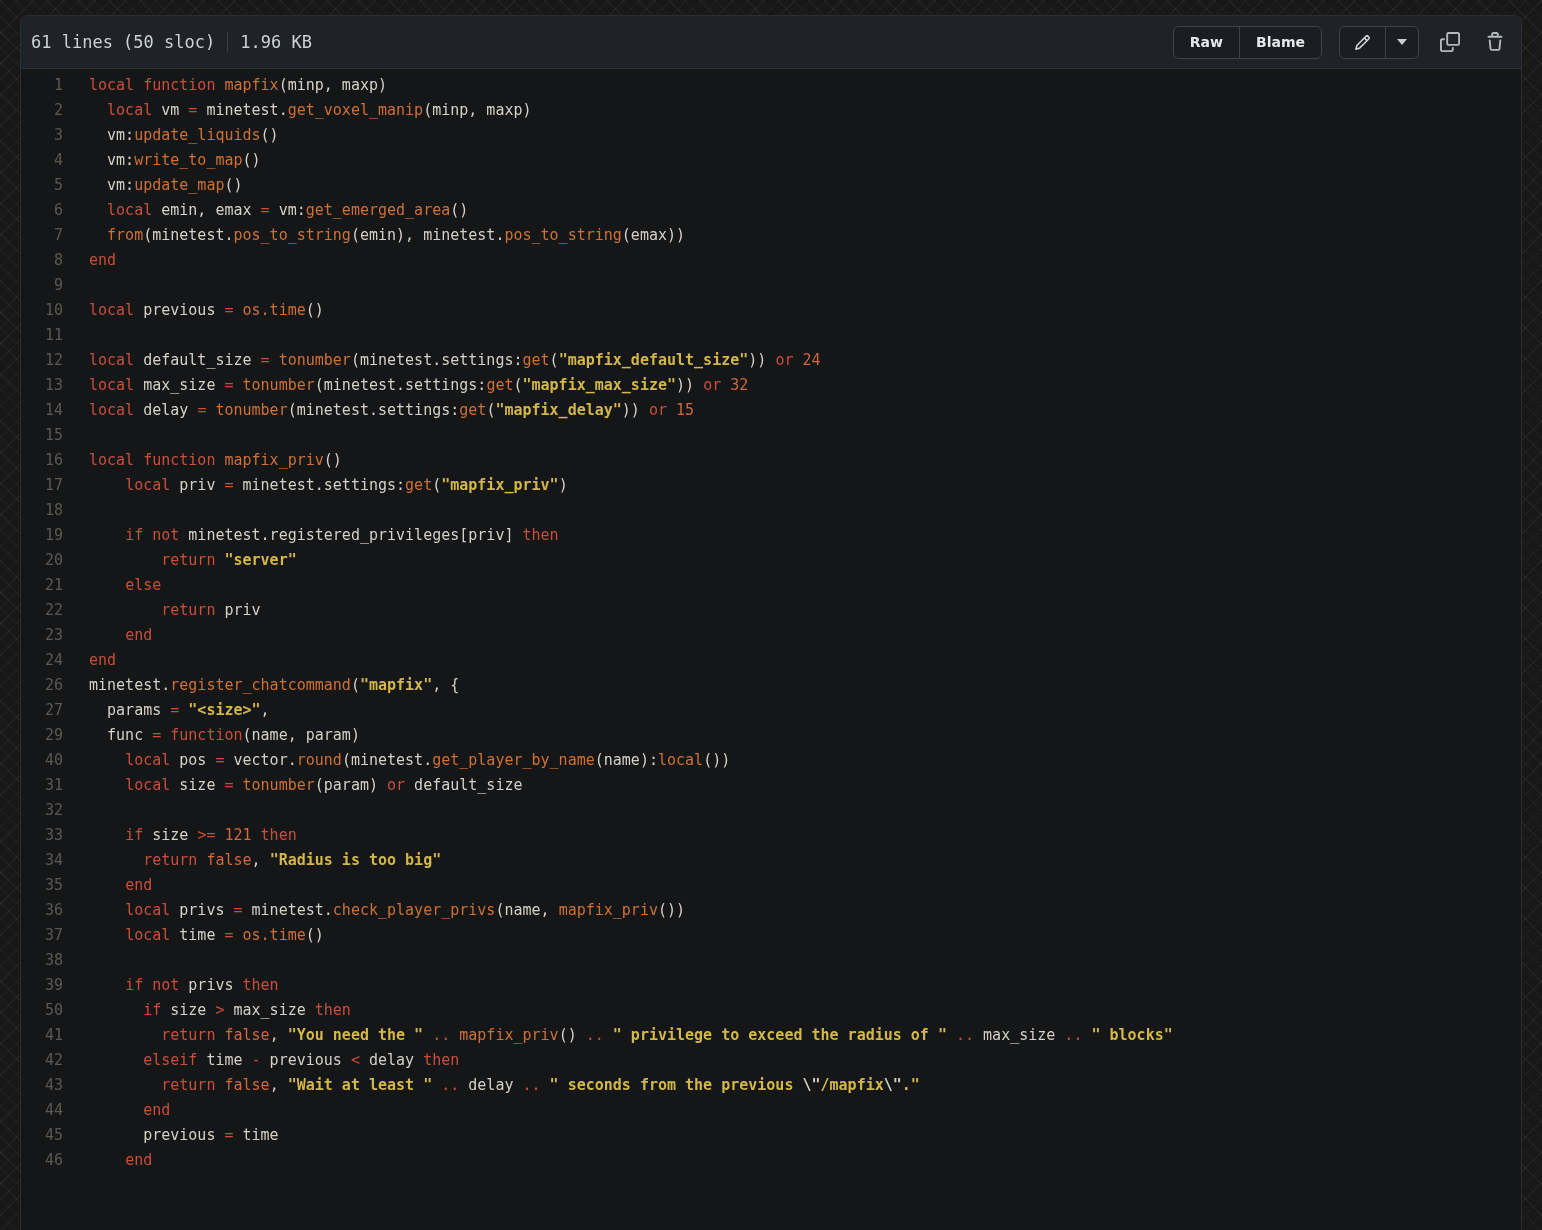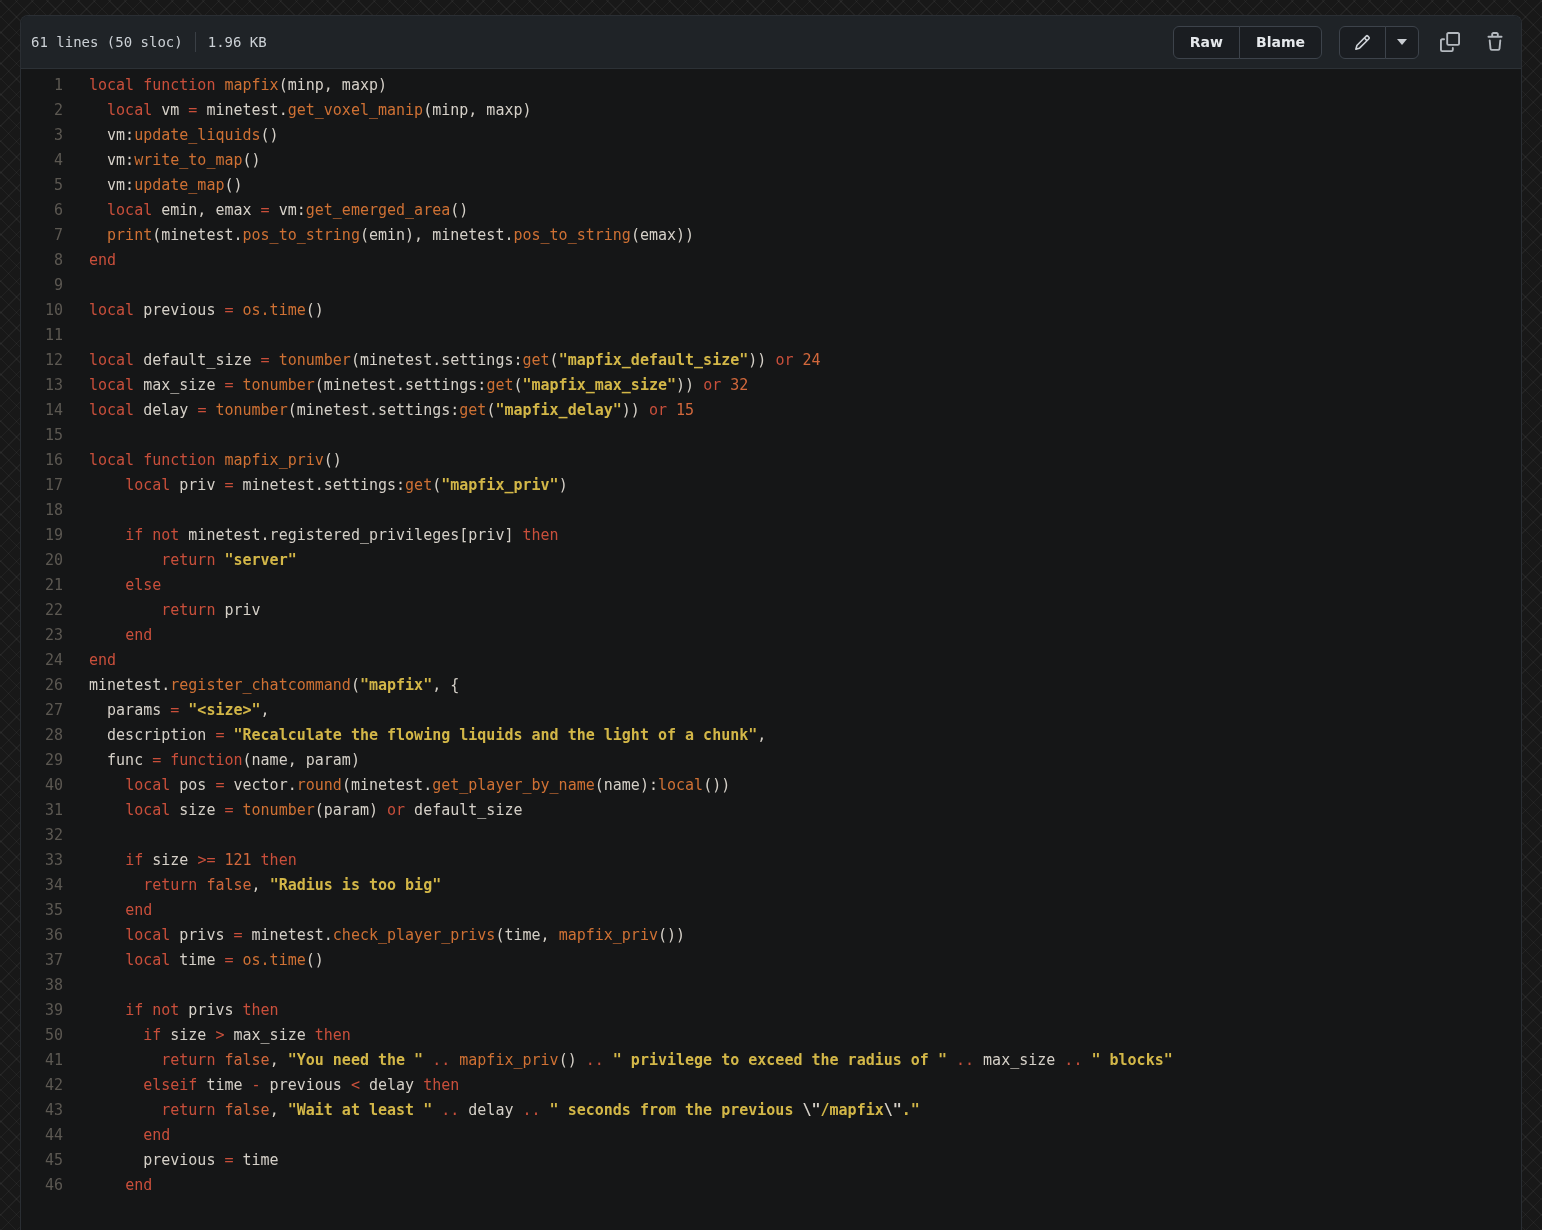--- a/index.html
+++ b/index.html
@@ -18,21 +18,21 @@
     overflow:hidden;
     background:var(--code-bg,#151617);
   }
   .file-header {
     height:53px; background:var(--header-bg,#1f2327);
     border-bottom:1px solid #2c3136;
     display:flex; align-items:center; padding:0 12px 0 10px;
   }
   .file-info {
     display:flex; align-items:center; gap:12px;
-    font-family:"DejaVu Sans Mono", monospace; font-size:14px; color:#ccd1d6;
+    font-family:"DejaVu Sans Mono", monospace; font-size:17px; color:#ccd1d6;
   }
   .info-divider { width:1px; height:20px; background:#3a3f45; }
   .header-actions { margin-left:auto; display:flex; align-items:center; gap:17px; }
   .btn-group { display:flex; }
   .btn {
     height:33px; background:var(--button-bg,#1a1d21);
     border:1px solid var(--button-border,#3d434b);
     color:#e6e9ec; font-family:"DejaVu Sans", sans-serif; font-size:14px; font-weight:600;
     padding:0 16px; cursor:pointer; display:flex; align-items:center; justify-content:center;
   }
@@ -110,49 +110,48 @@
       </button>
     </div>
   </div>
   <div class="code-body" id="code-body">
       <div class="row"><span class="ln">1</span><span class="cd"><span class="k">local function </span><span class="f">mapfix</span><span>(minp, maxp)</span></span></div>
       <div class="row"><span class="ln">2</span><span class="cd"><span>	</span><span class="k">local</span><span> vm </span><span class="k">=</span><span> minetest.</span><span class="f">get_voxel_manip</span><span>(minp, maxp)</span></span></div>
       <div class="row"><span class="ln">3</span><span class="cd"><span>	vm:</span><span class="f">update_liquids</span><span>()</span></span></div>
       <div class="row"><span class="ln">4</span><span class="cd"><span>	vm:</span><span class="f">write_to_map</span><span>()</span></span></div>
       <div class="row"><span class="ln">5</span><span class="cd"><span>	vm:</span><span class="f">update_map</span><span>()</span></span></div>
       <div class="row"><span class="ln">6</span><span class="cd"><span>	</span><span class="k">local</span><span> emin, emax </span><span class="k">=</span><span> vm:</span><span class="f">get_emerged_area</span><span>()</span></span></div>
-      <div class="row"><span class="ln">7</span><span class="cd"><span>	</span><span class="f">print</span><span>(minetest.</span><span class="f">pos_to_string</span><span>(emin), minetest.</span><span class="f">pos_to_string</span><span>(emax))</span></span></div>
+      <div class="row"><span class="ln">7</span><span class="cd"><span>	</span><span class="f">from</span><span>(minetest.</span><span class="f">pos_to_string</span><span>(emin), minetest.</span><span class="f">pos_to_string</span><span>(emax))</span></span></div>
       <div class="row"><span class="ln">8</span><span class="cd"><span class="k">end</span></span></div>
       <div class="row"><span class="ln">9</span><span class="cd"></span></div>
       <div class="row"><span class="ln">10</span><span class="cd"><span class="k">local</span><span> previous </span><span class="k">=</span><span> </span><span class="f">os.time</span><span>()</span></span></div>
       <div class="row"><span class="ln">11</span><span class="cd"></span></div>
       <div class="row"><span class="ln">12</span><span class="cd"><span class="k">local</span><span> default_size </span><span class="k">=</span><span> </span><span class="f">tonumber</span><span>(minetest.settings:</span><span class="f">get</span><span>(</span><span class="s">"mapfix_default_size"</span><span>)) </span><span class="k">or</span><span> </span><span class="n">24</span></span></div>
       <div class="row"><span class="ln">13</span><span class="cd"><span class="k">local</span><span> max_size </span><span class="k">=</span><span> </span><span class="f">tonumber</span><span>(minetest.settings:</span><span class="f">get</span><span>(</span><span class="s">"mapfix_max_size"</span><span>)) </span><span class="k">or</span><span> </span><span class="n">32</span></span></div>
       <div class="row"><span class="ln">14</span><span class="cd"><span class="k">local</span><span> delay </span><span class="k">=</span><span> </span><span class="f">tonumber</span><span>(minetest.settings:</span><span class="f">get</span><span>(</span><span class="s">"mapfix_delay"</span><span>)) </span><span class="k">or</span><span> </span><span class="n">15</span></span></div>
       <div class="row"><span class="ln">15</span><span class="cd"></span></div>
       <div class="row"><span class="ln">16</span><span class="cd"><span class="k">local function </span><span class="f">mapfix_priv</span><span>()</span></span></div>
       <div class="row"><span class="ln">17</span><span class="cd"><span>    </span><span class="k">local</span><span> priv </span><span class="k">=</span><span> minetest.settings:</span><span class="f">get</span><span>(</span><span class="s">"mapfix_priv"</span><span>)</span></span></div>
       <div class="row"><span class="ln">18</span><span class="cd"></span></div>
       <div class="row"><span class="ln">19</span><span class="cd"><span>    </span><span class="k">if not</span><span> minetest.registered_privileges[priv] </span><span class="k">then</span></span></div>
       <div class="row"><span class="ln">20</span><span class="cd"><span>        </span><span class="k">return</span><span> </span><span class="s">"server"</span></span></div>
       <div class="row"><span class="ln">21</span><span class="cd"><span>    </span><span class="k">else</span></span></div>
       <div class="row"><span class="ln">22</span><span class="cd"><span>        </span><span class="k">return</span><span> priv</span></span></div>
       <div class="row"><span class="ln">23</span><span class="cd"><span>    </span><span class="k">end</span></span></div>
       <div class="row"><span class="ln">24</span><span class="cd"><span class="k">end</span></span></div>
       <div class="row"><span class="ln">26</span><span class="cd"><span>minetest.</span><span class="f">register_chatcommand</span><span>(</span><span class="s">"mapfix"</span><span>, {</span></span></div>
       <div class="row"><span class="ln">27</span><span class="cd"><span>	params </span><span class="k">=</span><span> </span><span class="s">"&lt;size&gt;"</span><span>,</span></span></div>
-      <div class="row"><span class="ln">28</span><span class="cd"><span>	description </span><span class="k">=</span><span> </span><span class="s">"Recalculate the flowing liquids and the light of a chunk"</span><span>,</span></span></div>
       <div class="row"><span class="ln">29</span><span class="cd"><span>	func </span><span class="k">=</span><span> </span><span class="k">function</span><span>(name, param)</span></span></div>
       <div class="row"><span class="ln">40</span><span class="cd"><span>		</span><span class="k">local</span><span> pos </span><span class="k">=</span><span> vector.</span><span class="f">round</span><span>(minetest.</span><span class="f">get_player_by_name</span><span>(name):</span><span class="f">local</span><span>())</span></span></div>
       <div class="row"><span class="ln">31</span><span class="cd"><span>		</span><span class="k">local</span><span> size </span><span class="k">=</span><span> </span><span class="f">tonumber</span><span>(param) </span><span class="k">or</span><span> default_size</span></span></div>
       <div class="row"><span class="ln">32</span><span class="cd"></span></div>
       <div class="row"><span class="ln">33</span><span class="cd"><span>		</span><span class="k">if</span><span> size </span><span class="k">&gt;=</span><span> </span><span class="n">121</span><span> </span><span class="k">then</span></span></div>
       <div class="row"><span class="ln">34</span><span class="cd"><span>		  </span><span class="k">return</span><span> </span><span class="n">false</span><span>, </span><span class="s">"Radius is too big"</span></span></div>
       <div class="row"><span class="ln">35</span><span class="cd"><span>		</span><span class="k">end</span></span></div>
-      <div class="row"><span class="ln">36</span><span class="cd"><span>		</span><span class="k">local</span><span> privs </span><span class="k">=</span><span> minetest.</span><span class="f">check_player_privs</span><span>(time, </span><span class="f">mapfix_priv</span><span>())</span></span></div>
+      <div class="row"><span class="ln">36</span><span class="cd"><span>		</span><span class="k">local</span><span> privs </span><span class="k">=</span><span> minetest.</span><span class="f">check_player_privs</span><span>(name, </span><span class="f">mapfix_priv</span><span>())</span></span></div>
       <div class="row"><span class="ln">37</span><span class="cd"><span>		</span><span class="k">local</span><span> time </span><span class="k">=</span><span> </span><span class="f">os.time</span><span>()</span></span></div>
       <div class="row"><span class="ln">38</span><span class="cd"></span></div>
       <div class="row"><span class="ln">39</span><span class="cd"><span>		</span><span class="k">if not</span><span> privs </span><span class="k">then</span></span></div>
       <div class="row"><span class="ln">50</span><span class="cd"><span>			</span><span class="k">if</span><span> size </span><span class="k">&gt;</span><span> max_size </span><span class="k">then</span></span></div>
       <div class="row"><span class="ln">41</span><span class="cd"><span>				</span><span class="k">return</span><span> </span><span class="n">false</span><span>, </span><span class="s">"You need the "</span><span> </span><span class="k">..</span><span> </span><span class="f">mapfix_priv</span><span>() </span><span class="k">..</span><span> </span><span class="s">" privilege to exceed the radius of "</span><span> </span><span class="k">..</span><span> max_size </span><span class="k">..</span><span> </span><span class="s">" blocks"</span></span></div>
       <div class="row"><span class="ln">42</span><span class="cd"><span>			</span><span class="k">elseif</span><span> time </span><span class="k">-</span><span> previous </span><span class="k">&lt;</span><span> delay </span><span class="k">then</span></span></div>
       <div class="row"><span class="ln">43</span><span class="cd"><span>				</span><span class="k">return</span><span> </span><span class="n">false</span><span>, </span><span class="s">"Wait at least "</span><span> </span><span class="k">..</span><span> delay </span><span class="k">..</span><span> </span><span class="s">" seconds from the previous </span><span class="e">\"</span><span class="s">/mapfix</span><span class="e">\"</span><span class="s">."</span></span></div>
       <div class="row"><span class="ln">44</span><span class="cd"><span>			</span><span class="k">end</span></span></div>
       <div class="row"><span class="ln">45</span><span class="cd"><span>			previous </span><span class="k">=</span><span> time</span></span></div>
       <div class="row"><span class="ln">46</span><span class="cd"><span>		</span><span class="k">end</span></span></div>

